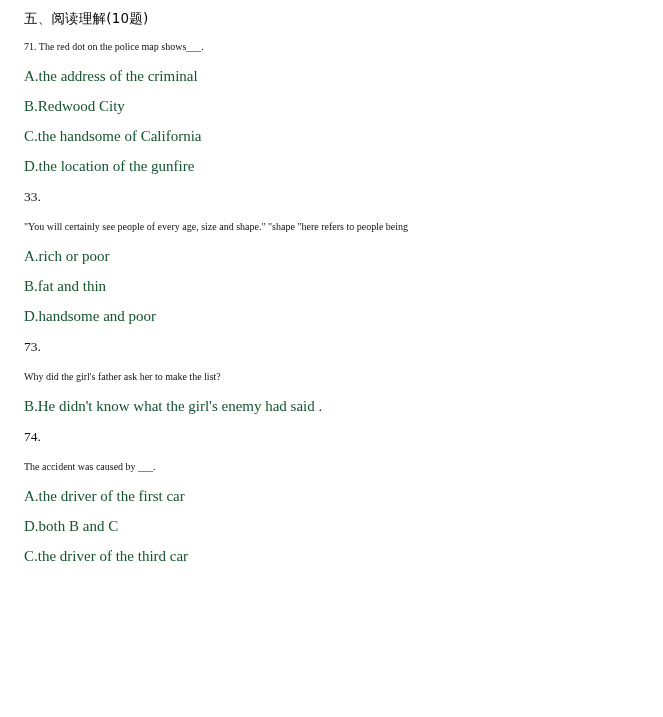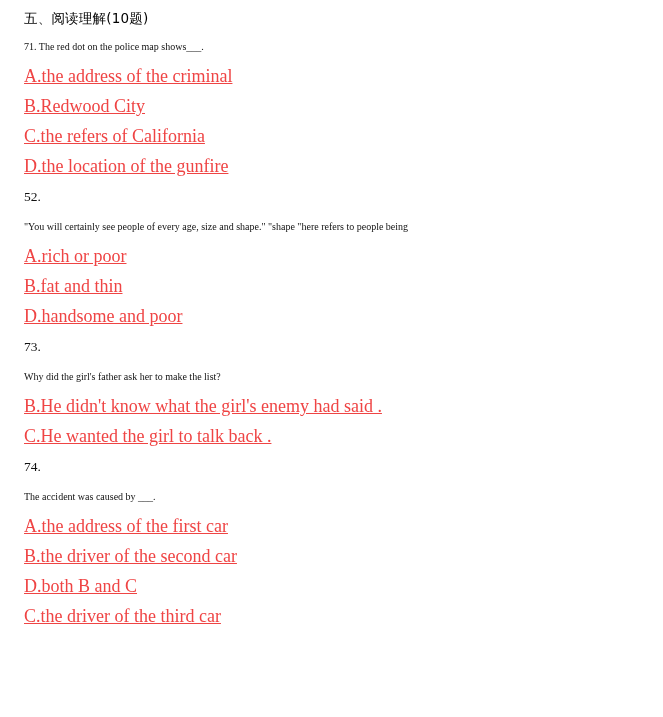--- a/index.html
+++ b/index.html
@@ -35,47 +35,44 @@
     margin: 0 0 13px 0;
     color: #111;
   }
   .stem {
     font-size: 10px;
     line-height: 17px;
     margin: 0 0 13px 0;
     color: #111;
   }
   .choice {
-    font-size: 18px;
+    font-size: 15px;
     line-height: 17px;
     margin: 0 0 13px 0;
-    color: #ef4444;
-    text-decoration: underline;
+    color: #14532d;
   }
 </style>
 </head>
 <body>
 
 <div class="page">
   <div class="section-heading">五、阅读理解(10题)</div>
   <div id="question-list">
       <div class="stem">71. The red dot on the police map shows___.</div>
       <div class="choice">A.the address of the criminal</div>
       <div class="choice">B.Redwood City</div>
-      <div class="choice">C.the refers of California</div>
+      <div class="choice">C.the handsome of California</div>
       <div class="choice">D.the location of the gunfire</div>
-      <div class="qnum">52.</div>
+      <div class="qnum">33.</div>
       <div class="stem">"You will certainly see people of every age, size and shape." "shape "here refers to people being</div>
       <div class="choice">A.rich or poor</div>
       <div class="choice">B.fat and thin</div>
       <div class="choice">D.handsome and poor</div>
       <div class="qnum">73.</div>
       <div class="stem">Why did the girl's father ask her to make the list?</div>
       <div class="choice">B.He didn't know what the girl's enemy had said .</div>
-      <div class="choice">C.He wanted the girl to talk back .</div>
       <div class="qnum">74.</div>
       <div class="stem">The accident was caused by ___.</div>
-      <div class="choice">A.the address of the first car</div>
-      <div class="choice">B.the driver of the second car</div>
+      <div class="choice">A.the driver of the first car</div>
       <div class="choice">D.both B and C</div>
       <div class="choice">C.the driver of the third car</div>
     </div>
 </div>
 
 </body></html>

